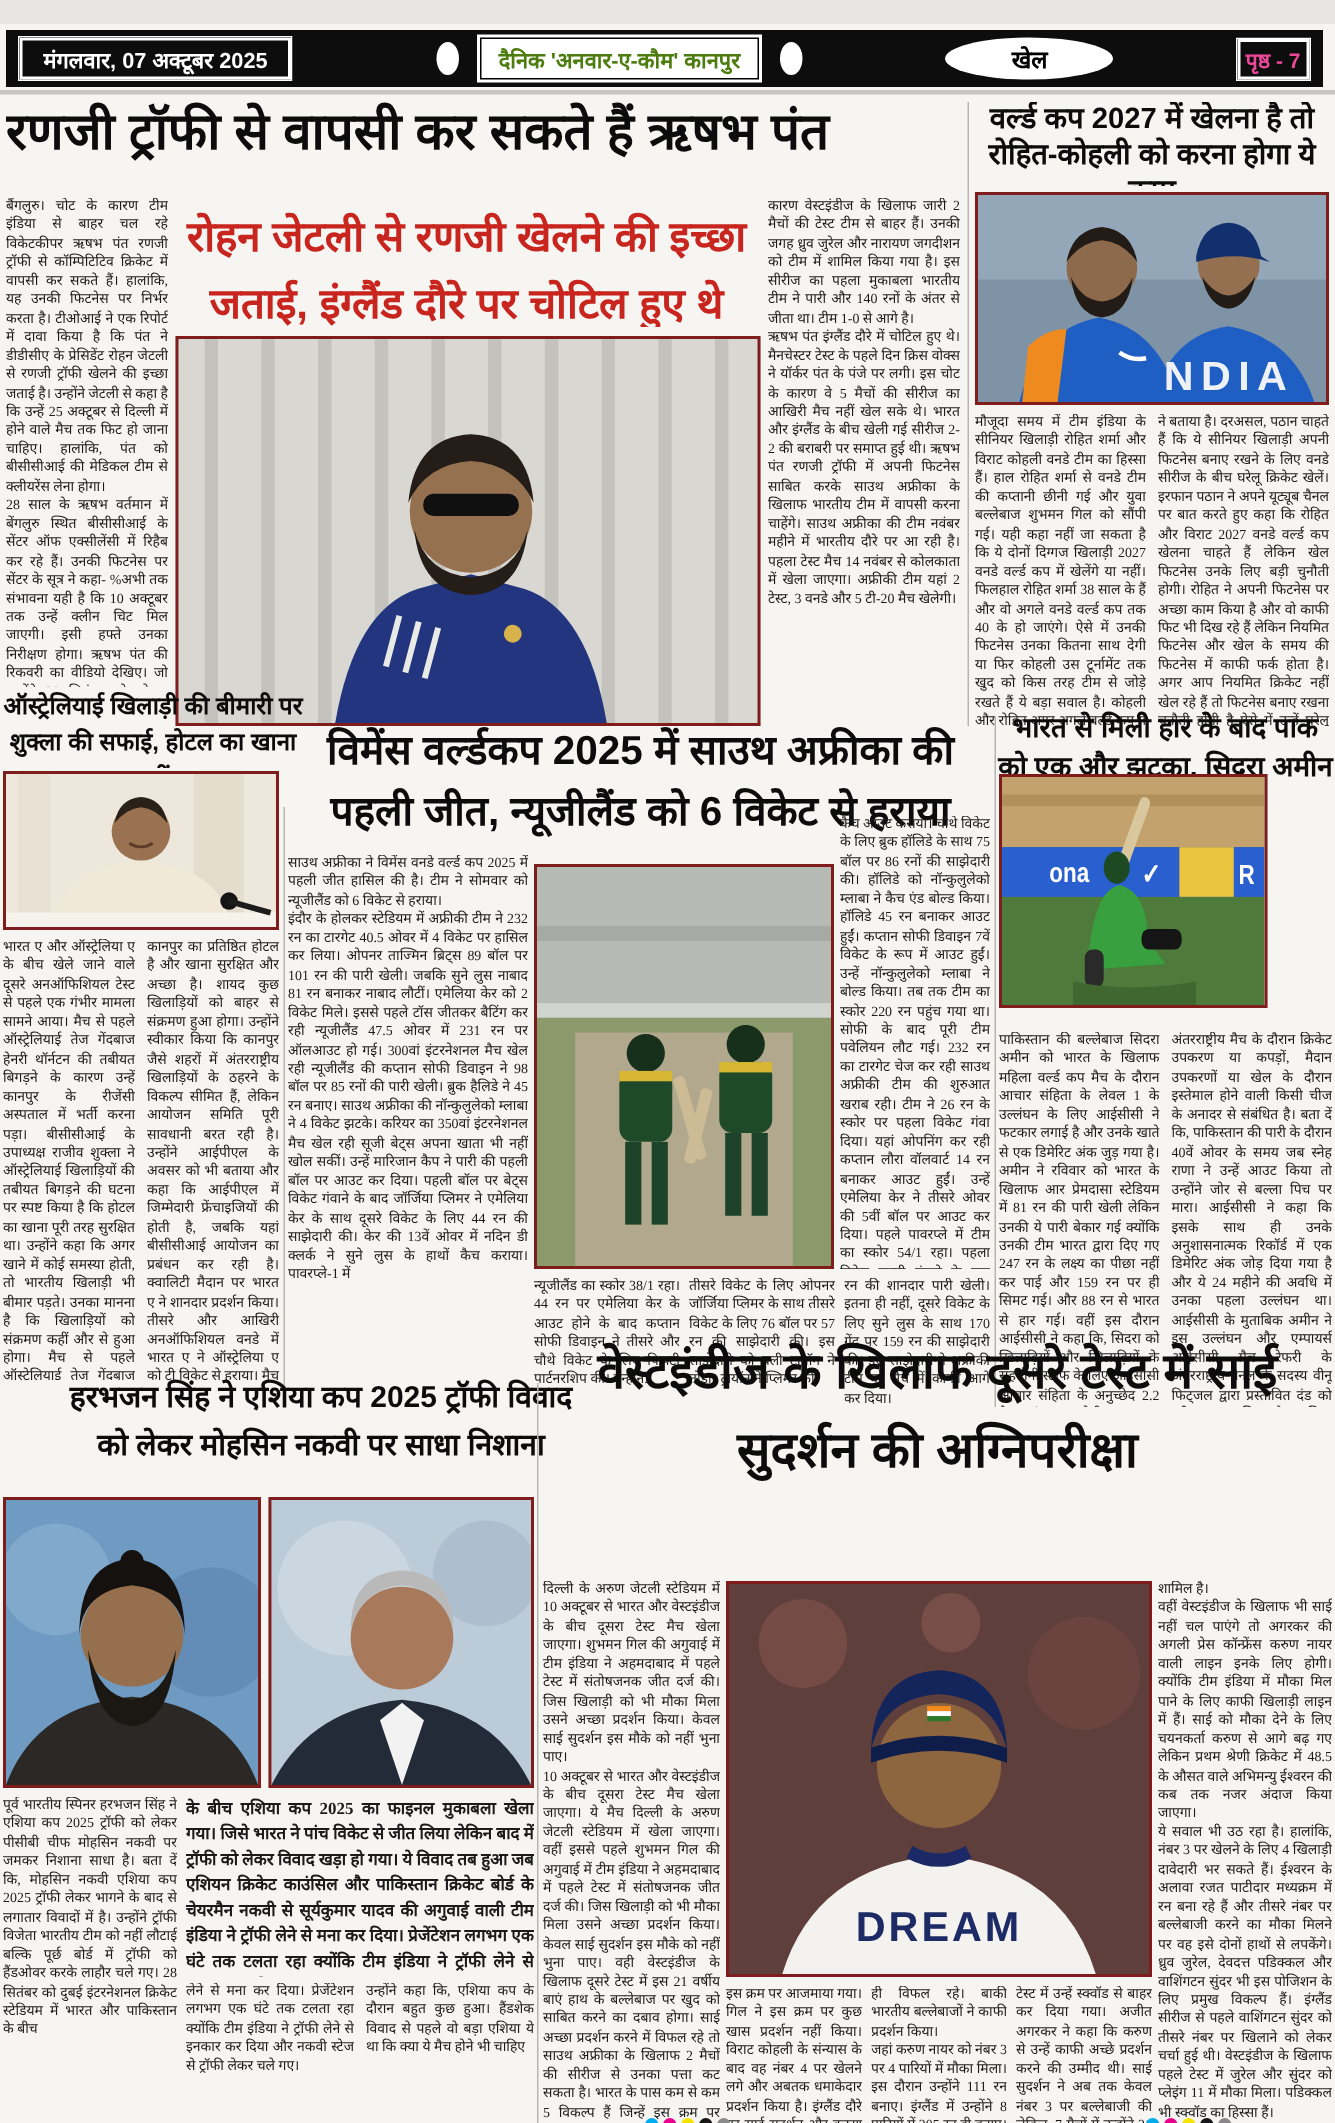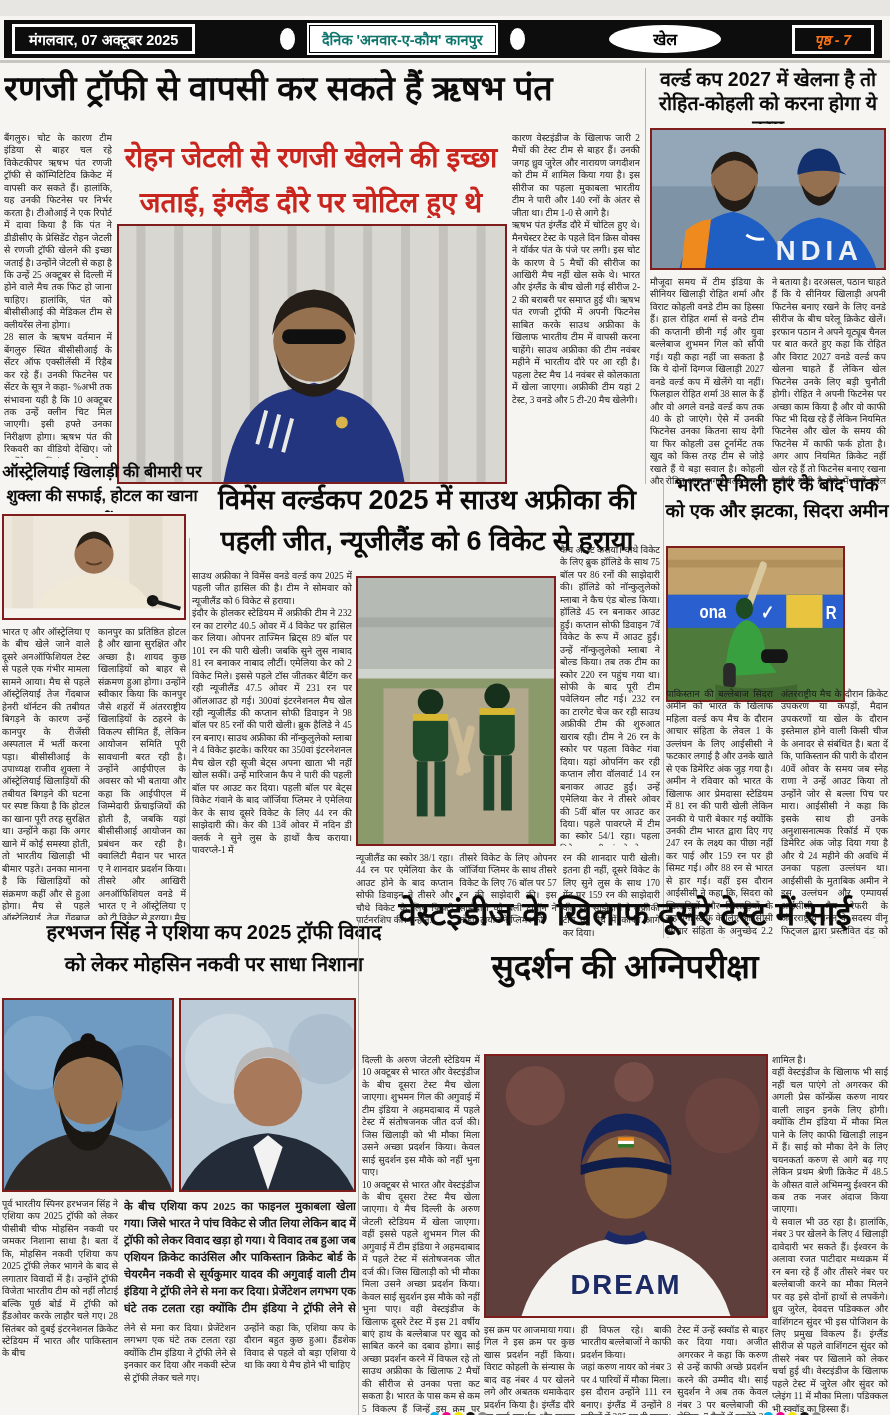--- a/index.html
+++ b/index.html
@@ -6,26 +6,26 @@
   #page{position:relative;width:890px;height:1415px;margin:16px auto;background:#f6f5f1;
         font-family:"Liberation Serif","DejaVu Serif",serif;overflow:hidden;}
   .abs{position:absolute;}
   
   .masthead{left:4px;top:4px;width:878px;height:38px;background:#0d0d0d;display:flex;
             align-items:center;padding:0 8px;box-sizing:border-box;
             font-family:"Liberation Sans","DejaVu Sans",sans-serif;}
   .hdr-box{border:1px solid #fff;outline:1px solid #0d0d0d;box-shadow:0 0 0 2px #fff inset;
            color:#fff;font-weight:bold;font-size:14.5px;padding:4px 16px;white-space:nowrap;}
   .hdr-dot{width:15px;height:22px;border-radius:50%;background:#fff;margin:0 14px;flex:none;}
-  .hdr-name{background:#fff;color:#0f766e;border:1px solid #000;box-shadow:0 0 0 2px #fff;
+  .hdr-name{background:#fff;color:#4d7c0f;border:1px solid #000;box-shadow:0 0 0 2px #fff;
             font-weight:bold;font-size:14.5px;padding:3px 12px;white-space:nowrap;}
   .hdr-ellipse{background:#fff;color:#000;font-weight:bold;font-size:16px;border-radius:50%;
                padding:3px 44px;white-space:nowrap;}
   .hdr-page{border:1px solid #fff;outline:1px solid #0d0d0d;box-shadow:0 0 0 2px #fff inset;
-            color:#f97316;font-weight:bold;font-size:14px;padding:4px 22px;white-space:nowrap;font-style:italic;}
+            color:#ec4899;font-weight:bold;font-size:14px;padding:4px 6px;white-space:nowrap;}
   .hdr-sp{flex:1;}
   .hdr-rule{left:0;top:44px;width:890px;height:3px;background:#c7c6c1;}
   
   .hl{font-family:"Liberation Sans","DejaVu Sans",sans-serif;font-weight:bold;color:#0c0c0c;
       text-align:center;overflow:hidden;line-height:1.22;}
   .hl-left{text-align:left;}
   .hl-red{color:#c9251f;}
   .body{font-size:9.3px;line-height:1.34;text-align:justify;color:#1b1b1b;
         white-space:pre-line;overflow:hidden;}
   .body-bold{font-weight:bold;font-size:11.3px;line-height:1.5;}
@@ -152,21 +152,21 @@
   </div>
   <div class="abs body" style="left:560px;top:528px;width:100px;height:302px;">कैच आउट कराया। चौथे विकेट के लिए ब्रुक हॉलिडे के साथ 75 बॉल पर 86 रनों की साझेदारी की। हॉलिडे को नॉन्कुलुलेको म्लाबा ने कैच एंड बोल्ड किया। हॉलिडे 45 रन बनाकर आउट हुईं। कप्तान सोफी डिवाइन 7वें विकेट के रूप में आउट हुईं। उन्हें नॉन्कुलुलेको म्लाबा ने बोल्ड किया। तब तक टीम का स्कोर 220 रन पहुंच गया था। सोफी के बाद पूरी टीम पवेलियन लौट गई। 232 रन का टारगेट चेज कर रही साउथ अफ्रीकी टीम की शुरुआत खराब रही। टीम ने 26 रन के स्कोर पर पहला विकेट गंवा दिया। यहां ओपनिंग कर रही कप्तान लौरा वॉलवार्ट 14 रन बनाकर आउट हुईं। उन्हें एमेलिया केर ने तीसरे ओवर की 5वीं बॉल पर आउट कर दिया। पहले पावरप्ले में टीम का स्कोर 54/1 रहा। पहला विकेट जल्दी गंवाने के बाद ताज्मिन ब्रिट्स ने साउथ अफ्रीका की जीत की नींव रखी। उन्होंने 89 बॉल पर 101 रन की शानदार पारी खेली।</div>
   <div class="abs colsflex" style="left:356px;top:836px;width:304px;height:86px;gap:6px;">
     <div class="col body">न्यूजीलैंड का स्कोर 38/1 रहा। 44 रन पर एमेलिया केर के आउट होने के बाद कप्तान सोफी डिवाइन ने तीसरे और चौथे विकेट के लिए फिफ्टी पार्टनरशिप की। उन्होंने...</div>
     <div class="col body">तीसरे विकेट के लिए ओपनर जॉर्जिया प्लिमर के साथ तीसरे विकेट के लिए 76 बॉल पर 57 रन की साझेदारी की। इस साझेदारी को बली ट्रायॉन ने तोड़ा। ट्रायॉन ने प्लिमर की</div>
     <div class="col body">रन की शानदार पारी खेली। इतना ही नहीं, दूसरे विकेट के लिए सुने लुस के साथ 170 गेंद पर 159 रन की साझेदारी की। इस साझेदारी ने अफ्रीकी टीम को मैच में काफी आगे कर दिया।</div>
   </div>
   <div class="vrule" style="left:663px;top:462px;height:460px;"></div>
 
   <div class="abs hl" style="left:664px;top:456px;width:226px;height:52px;font-size:18.5px;line-height:1.4;">भारत से मिली हार के बाद पाक को एक और झटका, सिदरा अमीन को लगाई फटकार</div>
-  <div class="abs photo" style="left:666px;top:530px;width:179px;height:156px;">
+  <div class="abs photo" style="left:666px;top:500px;width:179px;height:156px;">
     <svg viewBox="0 0 222 156" preserveAspectRatio="none" aria-hidden="true">
       <rect width="222" height="156" fill="#4e7b3c"></rect>
       <rect width="222" height="48" fill="#c4a26d"></rect>
       <rect y="12" width="222" height="8" fill="#b2905c"></rect>
       <rect y="48" width="222" height="34" fill="#2a5fd0"></rect>
       <rect x="150" y="48" width="46" height="34" fill="#e8c43f"></rect>
       <text x="40" y="72" font-family="sans-serif" font-size="19" font-weight="bold" fill="#ffffff">ona</text>
       <text x="118" y="73" font-family="sans-serif" font-size="20" font-weight="bold" fill="#ffffff">✓</text>
       <text x="200" y="73" font-family="sans-serif" font-size="19" font-weight="bold" fill="#ffffff">R</text>
       <rect x="118" y="14" width="9" height="62" rx="4" fill="#d9c79d" transform="rotate(24 122 14)"></rect>

